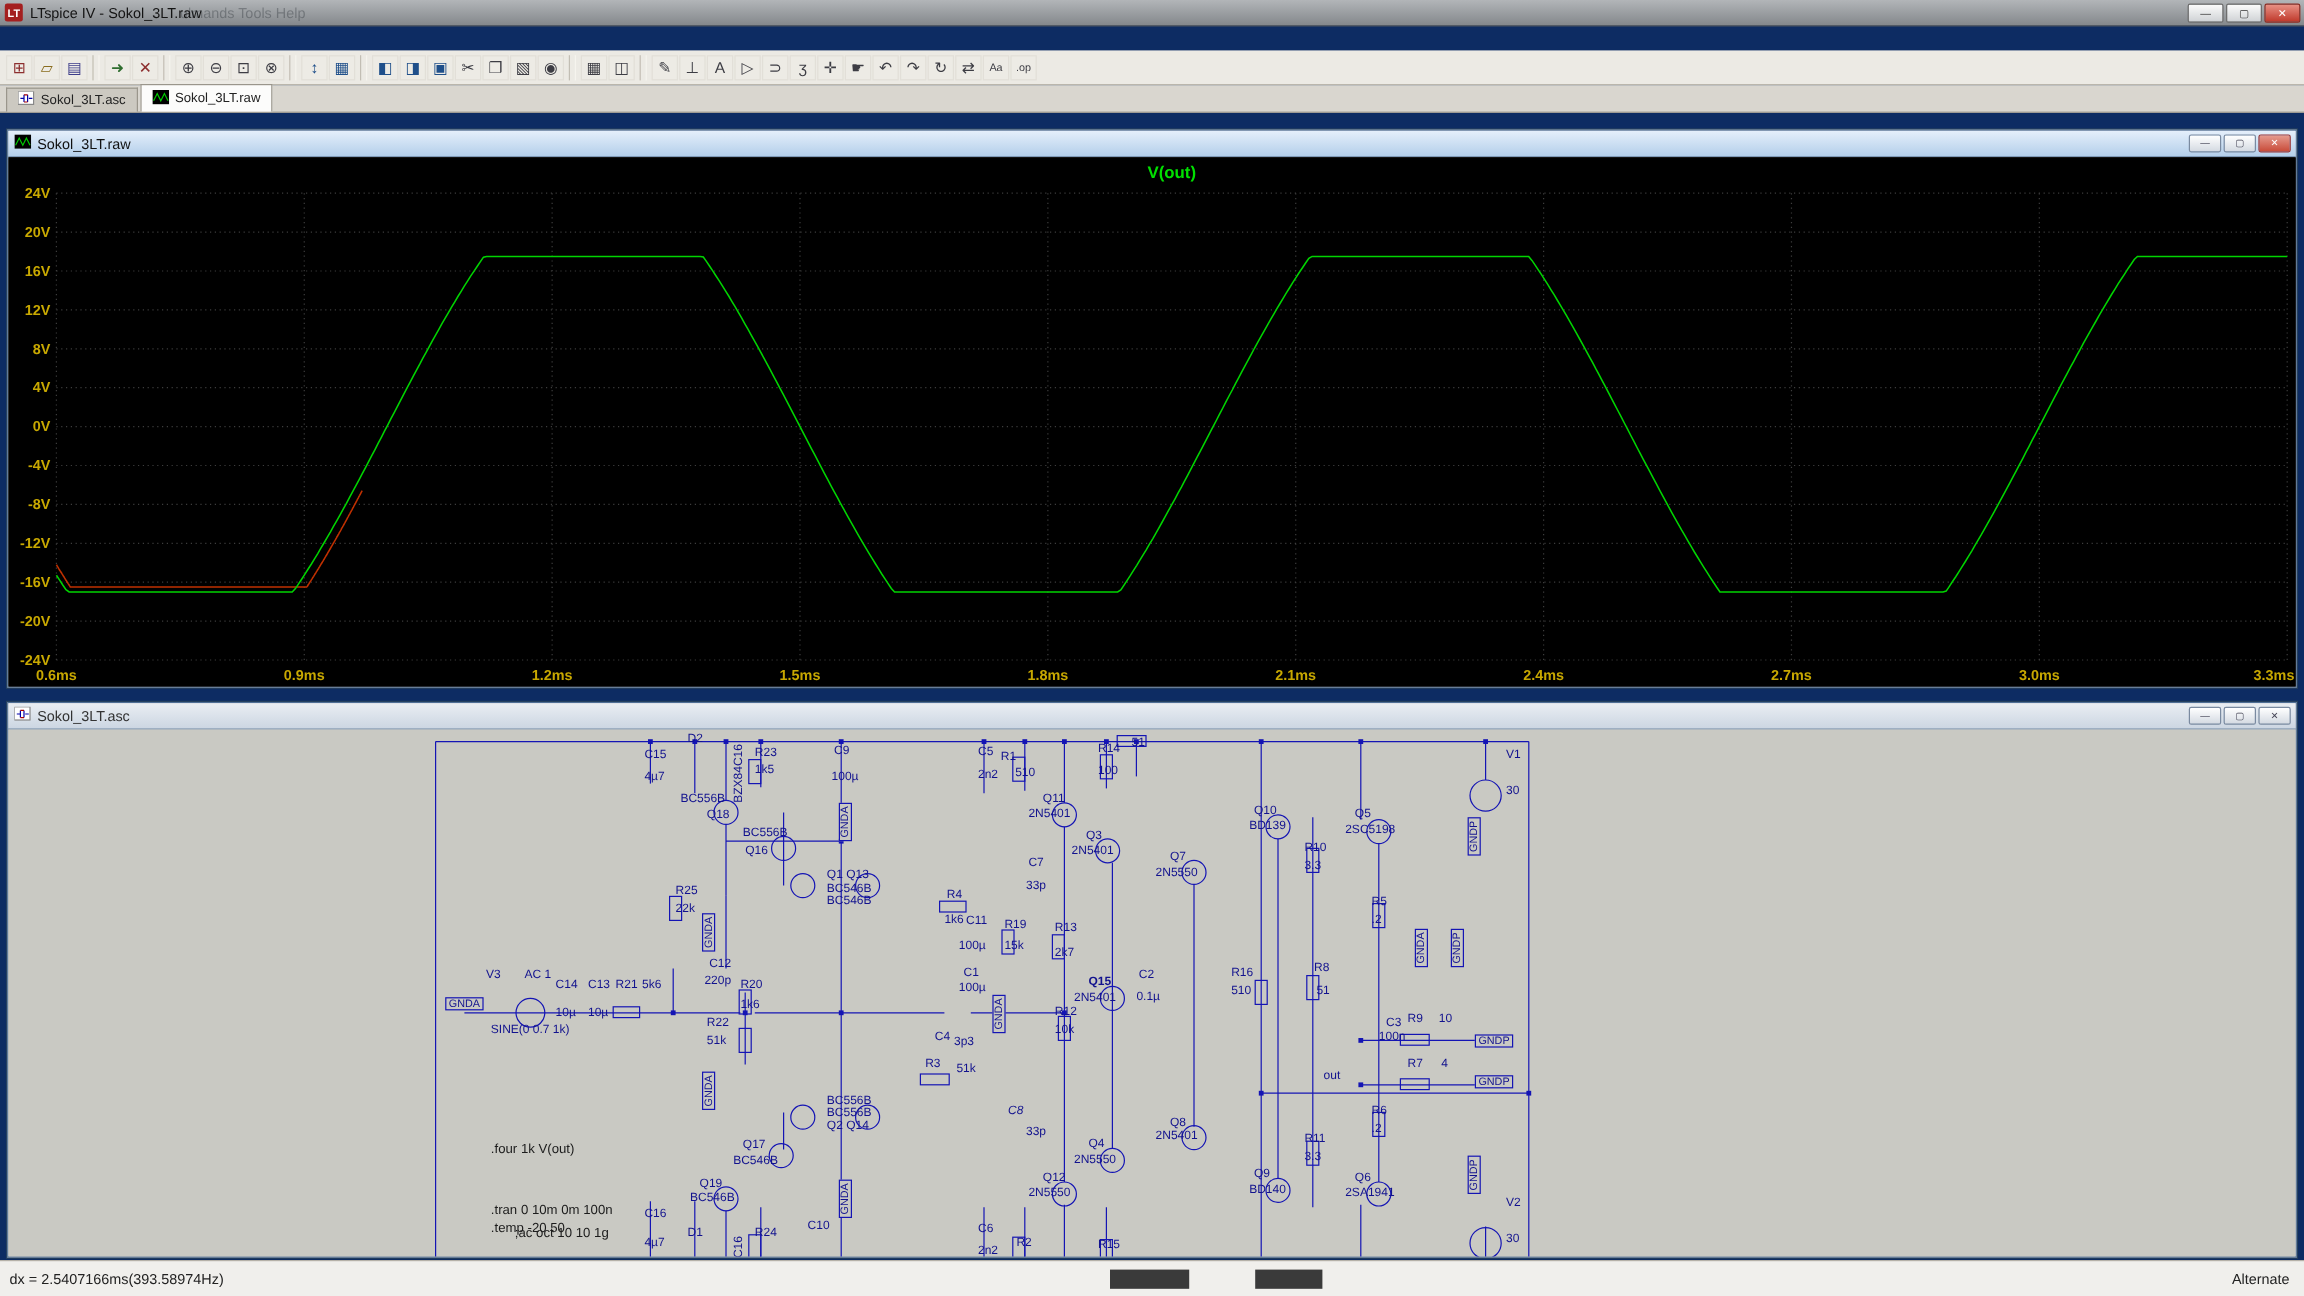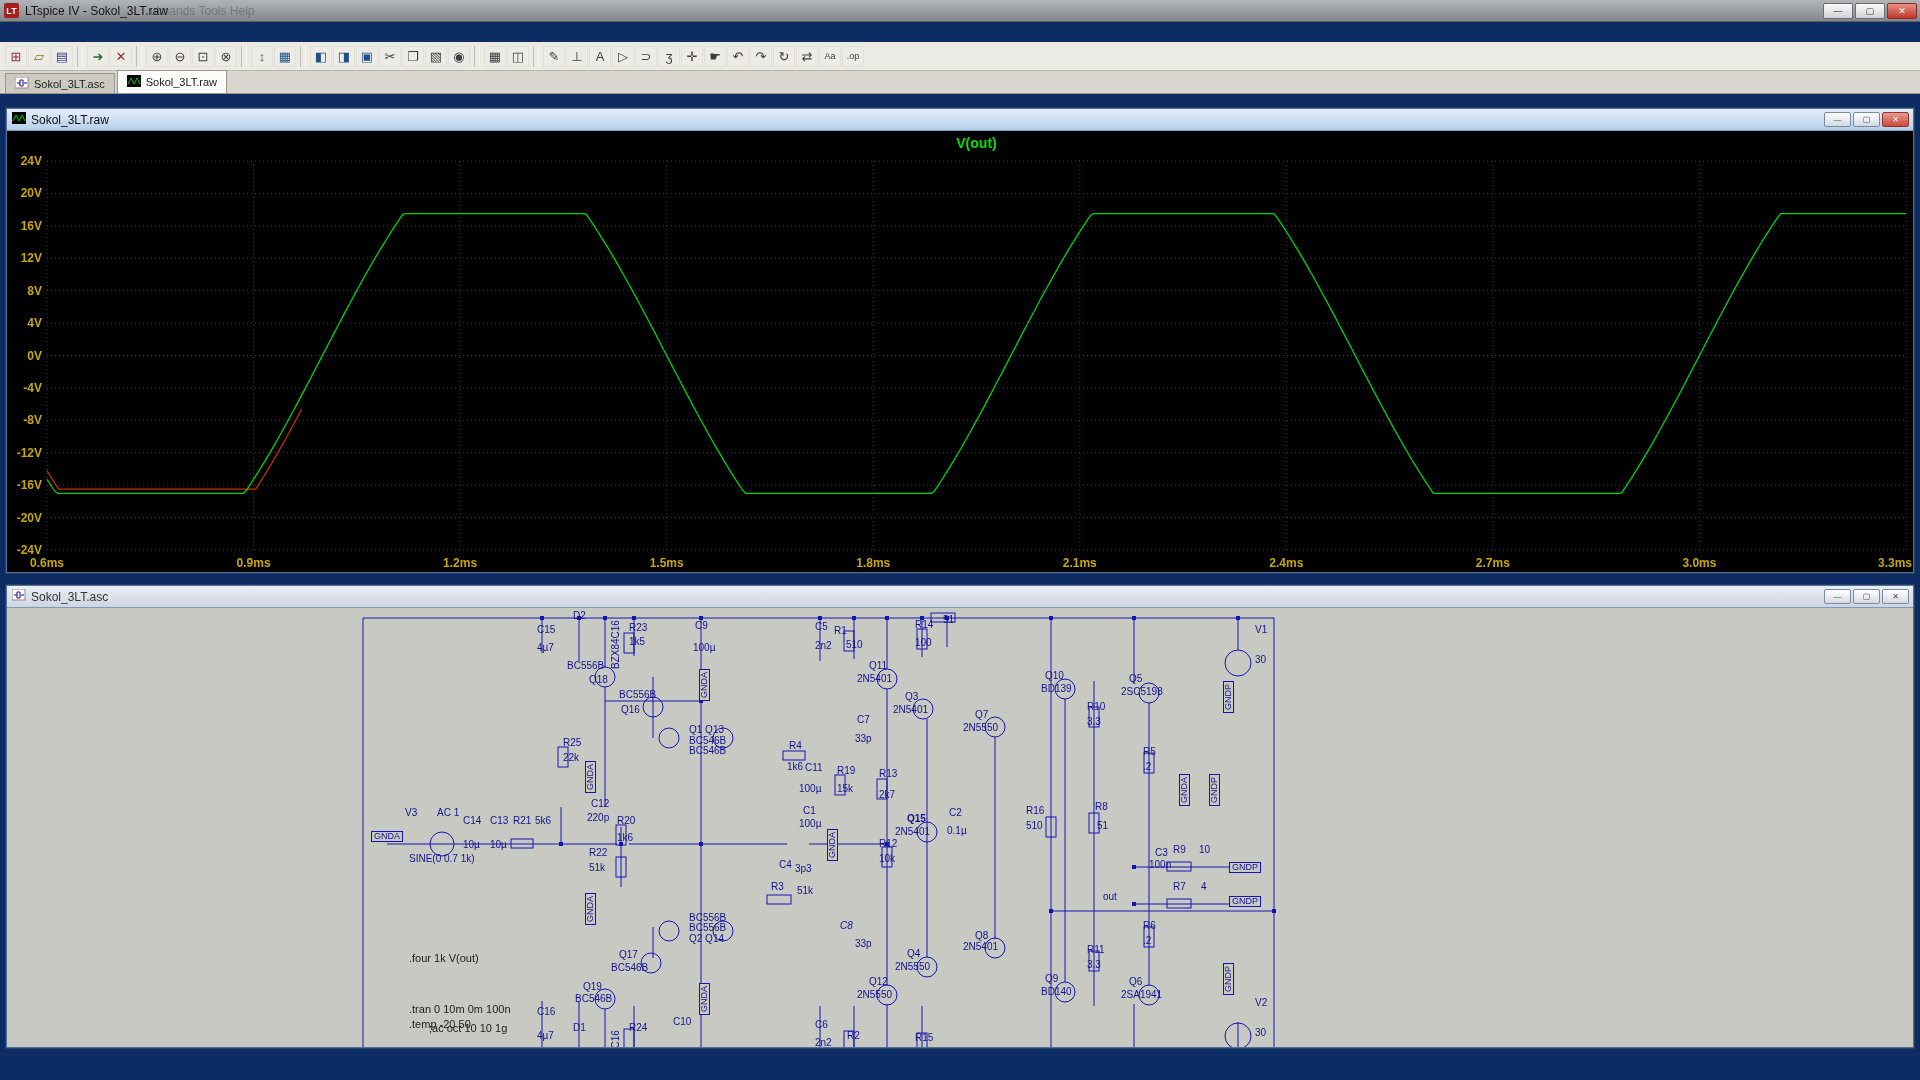--- a/index.html
+++ b/index.html
@@ -470,14 +470,20 @@
         <span class="schem-label" style="left: 1114px; top: 382px;">2SA1941</span>
         <span class="schem-label" style="left: 1248px; top: 390px;">V2</span>
         <span class="schem-label" style="left: 1248px; top: 420px;">30</span>
         <span class="schem-label" style="left: 808px; top: 412px;">C6</span>
         <span class="schem-label" style="left: 808px; top: 430px;">2n2</span>
         <span class="schem-label" style="left: 840px; top: 423px;">R2</span>
         <span class="schem-label" style="left: 908px; top: 425px;">R15</span>
       </div>
   </div>
 
+  <div class="statusbar">
+    <span class="status-left">dx = 2.5407166ms(393.58974Hz)</span>
+    <div class="status-box" style="left:925px;width:66px"></div>
+    <div class="status-box" style="left:1046px;width:56px"></div>
+    <span class="status-right">Alternate</span>
+  </div>
 
 </div>
 
 </body></html>

